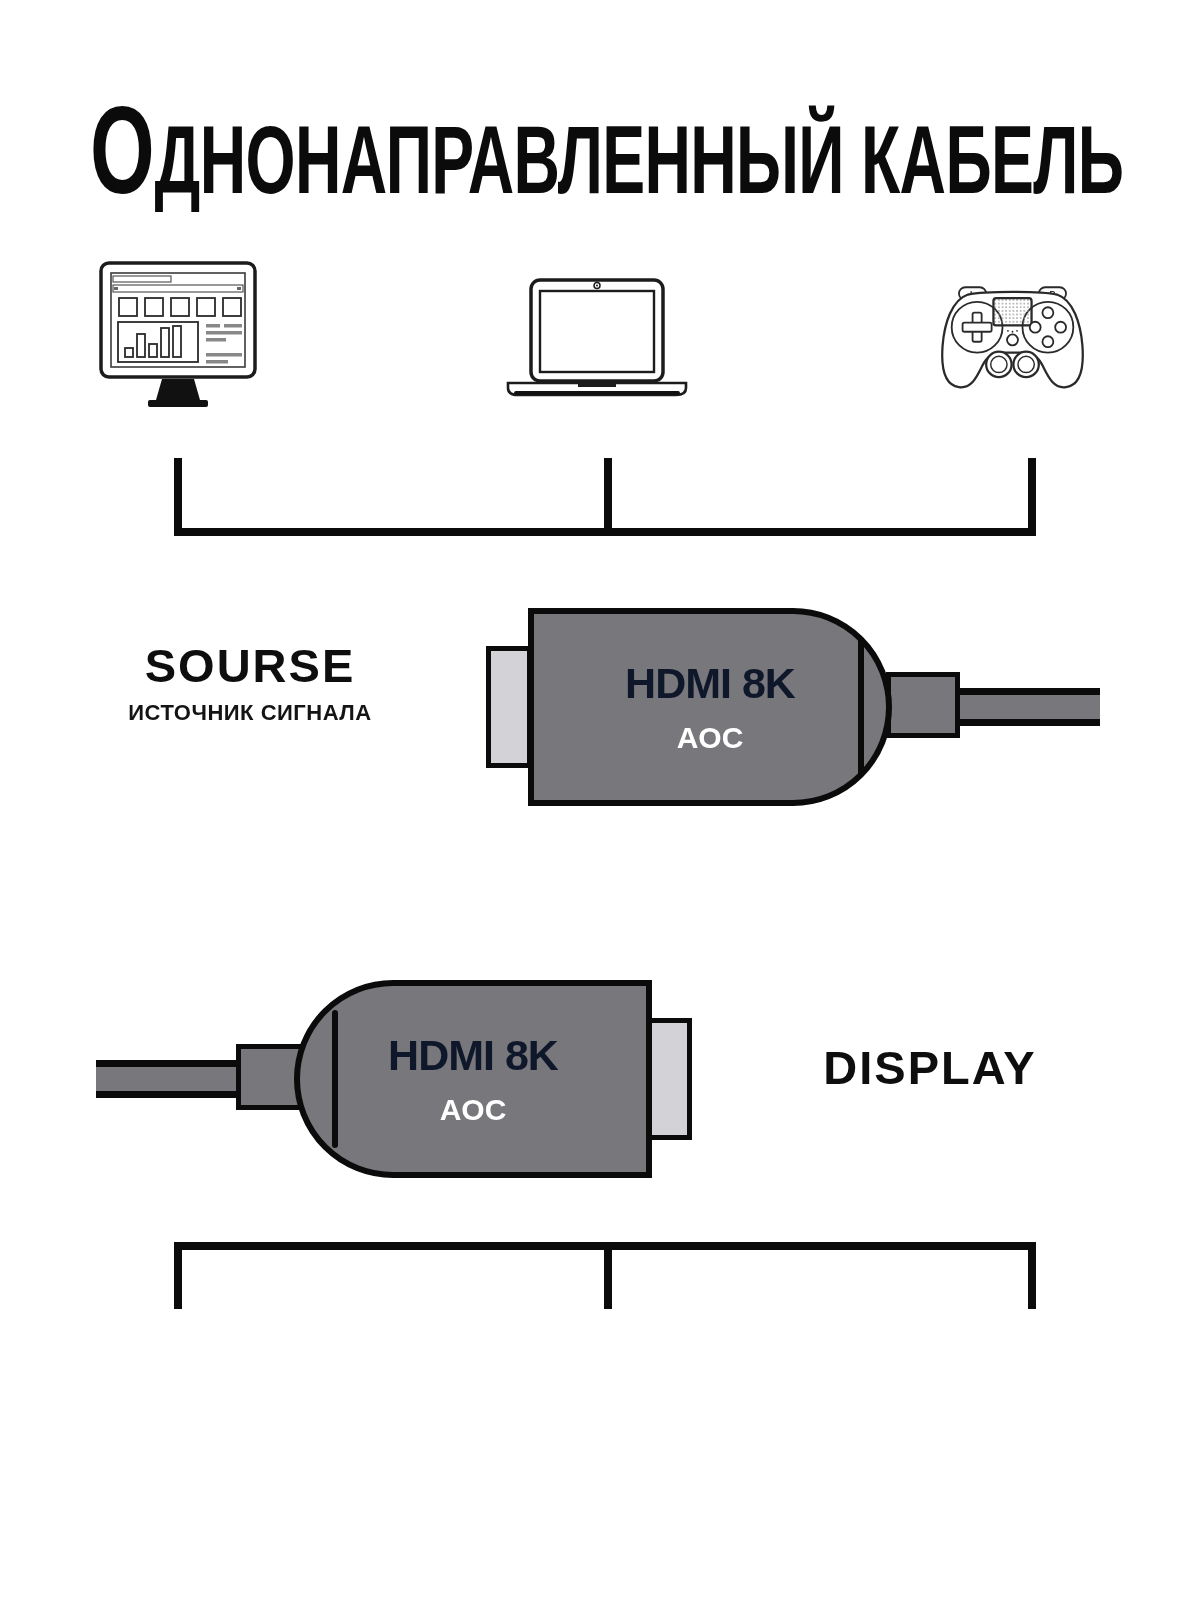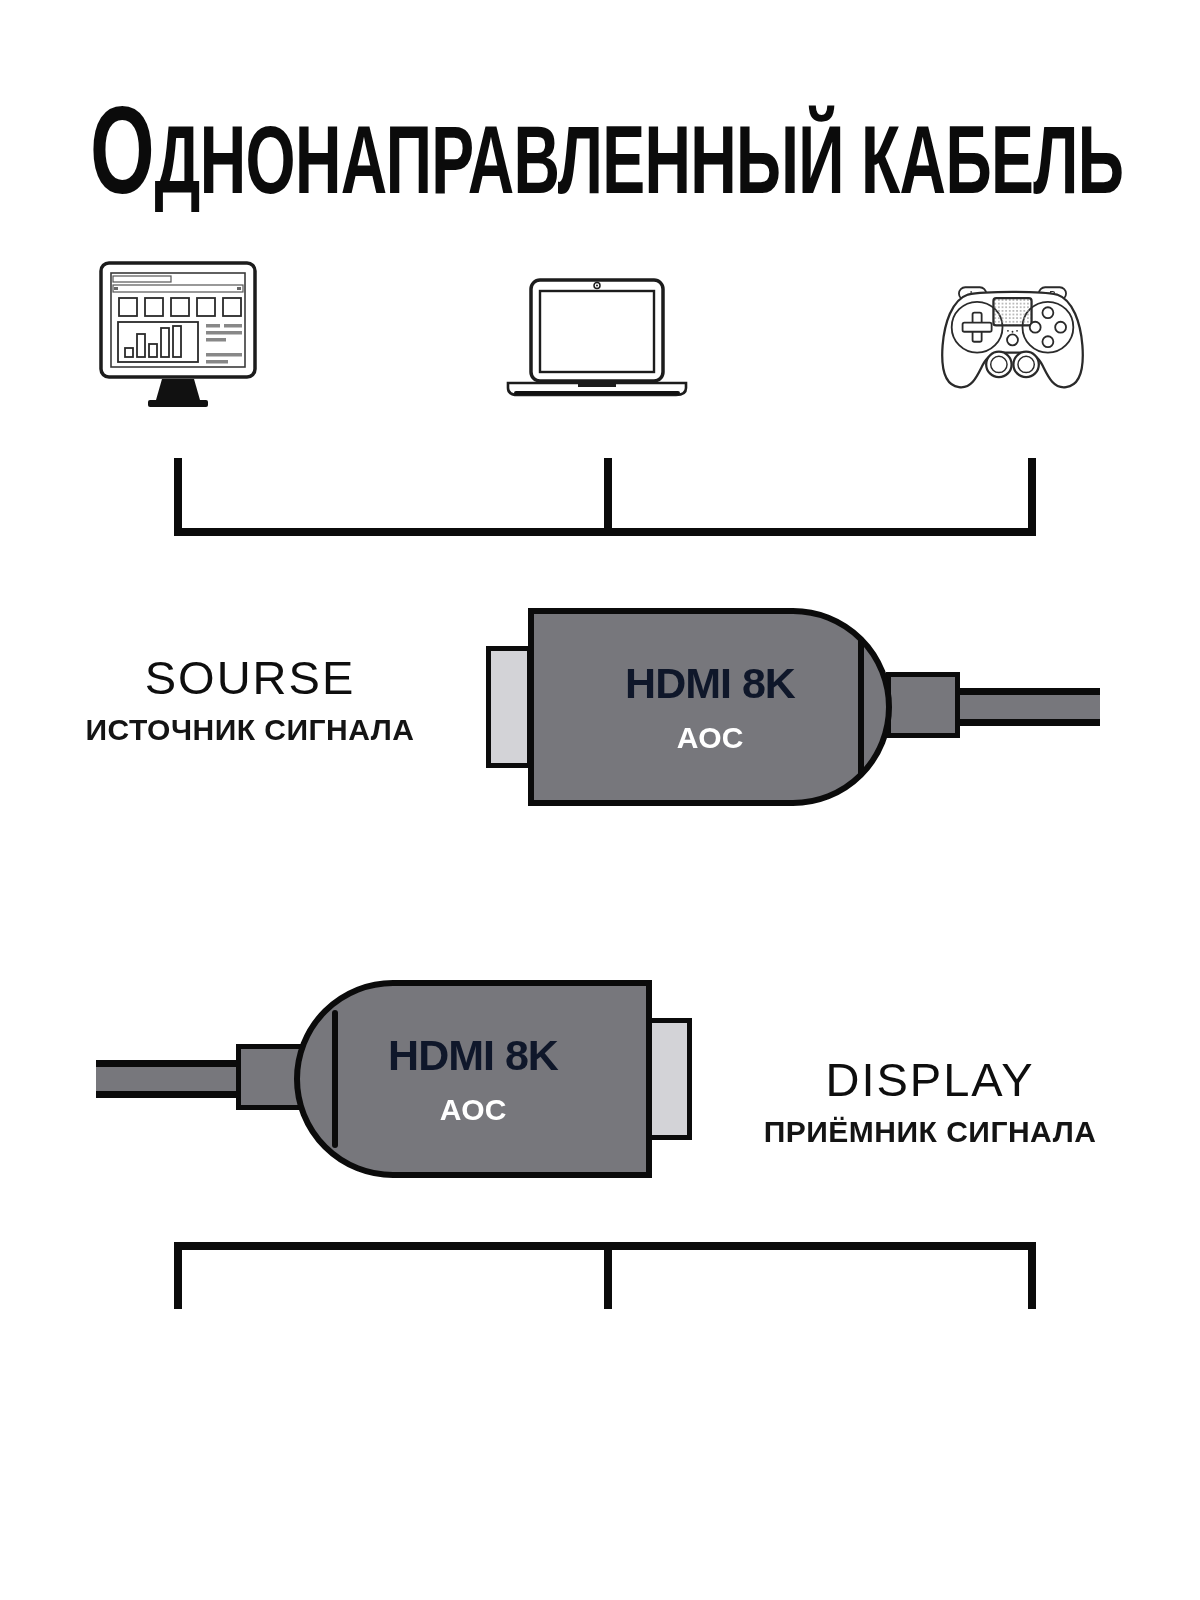--- a/index.html
+++ b/index.html
@@ -13,22 +13,22 @@
   .title .rest{font-size:96px;letter-spacing:-1px;}
 
   
   .bk{position:absolute;background:#0b0b0b;}
 
   
   .icon{position:absolute;}
 
   
   .sect{position:absolute;text-align:center;}
-  .sect .en{margin:12px;font-size:47px;font-weight:normal;letter-spacing:2px;color:#0e0e0e;line-height:1;}
-  .sect .ru{margin:12px 0 0 0;font-size:30px;font-weight:bold;letter-spacing:0.5px;color:#141414;line-height:1.1;}
+  .sect .en{margin:0;font-size:47px;font-weight:bold;letter-spacing:2px;color:#0e0e0e;line-height:1;}
+  .sect .ru{margin:12px 0 0 0;font-size:22px;font-weight:bold;letter-spacing:0.5px;color:#141414;line-height:1.1;}
 
   
   .plug{position:absolute;}
   .plug .tip{position:absolute;width:46px;height:122px;background:#d3d3d7;
              border:5px solid #0b0b0b;box-sizing:border-box;z-index:2;}
   .plug .relief{position:absolute;width:74px;height:66px;background:#77777c;
              border:5px solid #0b0b0b;box-sizing:border-box;z-index:1;}
   .plug .cable{position:absolute;width:146px;height:38px;background:#77777c;
              border-top:7px solid #0b0b0b;border-bottom:7px solid #0b0b0b;box-sizing:border-box;z-index:0;}
   .plug .body{position:absolute;width:364px;height:198px;background:#77777c;
@@ -143,21 +143,20 @@
     <div class="tip" style="left:550px;top:38px"></div>
     <div class="body body-left" style="left:198px;top:0;width:358px">
       <div class="l1">HDMI 8K</div>
       <div class="l2">AOC</div>
     </div>
     <div class="groove" style="left:236px;top:30px"></div>
   </div>
 
   <div class="sect" style="left:748px;top:1044px;width:364px">
     <p class="en">DISPLAY</p>
-    <p class="ru">ПРИЁМНИК СИГНАЛА</p>
   </div>
 
   <div class="bk" style="left:174px;top:1242px;width:862px;height:8px"></div>
   <div class="bk" style="left:174px;top:1246px;width:8px;height:76px"></div>
   <div class="bk" style="left:604px;top:1246px;width:8px;height:76px"></div>
   <div class="bk" style="left:1028px;top:1246px;width:8px;height:76px"></div>
 
   <svg class="icon" style="left:96px;top:1346px" width="166" height="148" viewBox="0 0 166 148">
     <rect x="3" y="3" width="160" height="142" rx="17" fill="#fff" stroke="#131313" stroke-width="5"></rect>
     <rect x="13" y="13" width="140" height="122" rx="9" fill="#fff" stroke="#131313" stroke-width="3.5"></rect>

